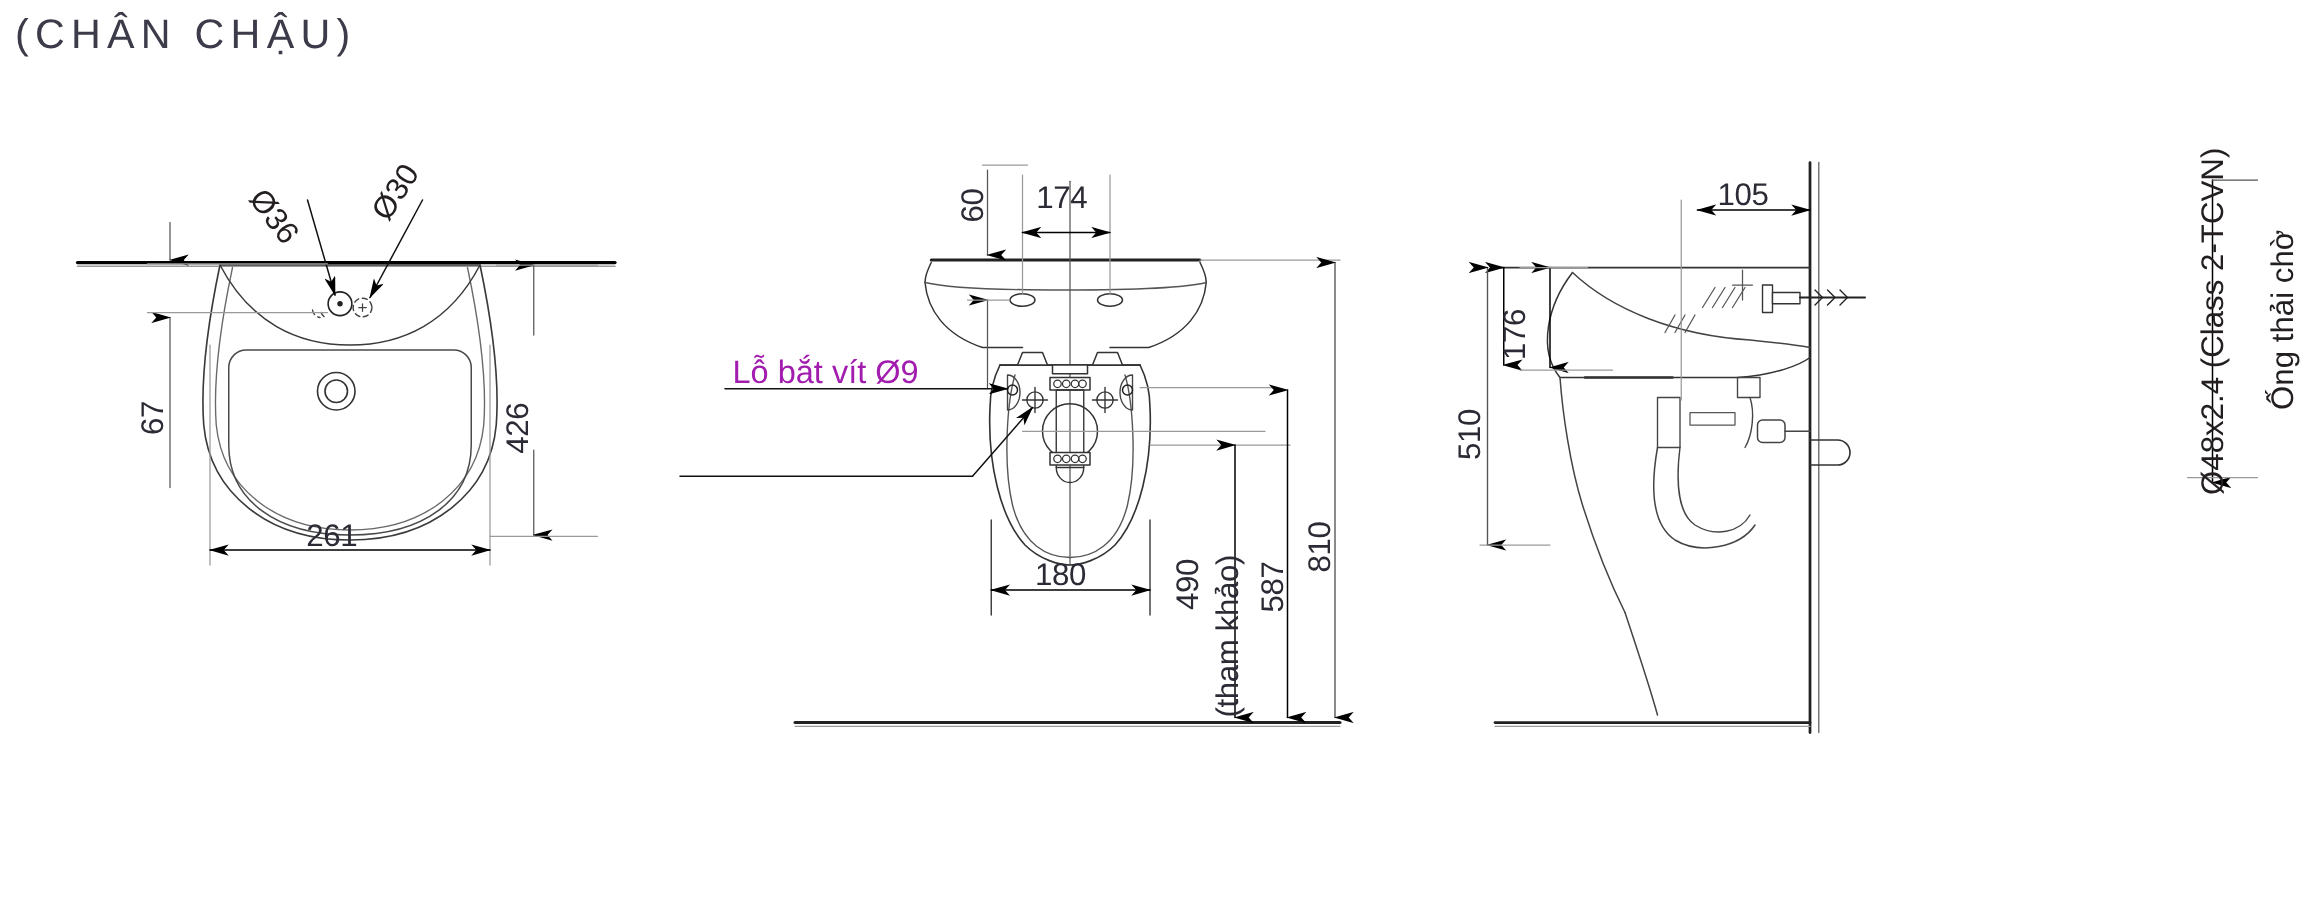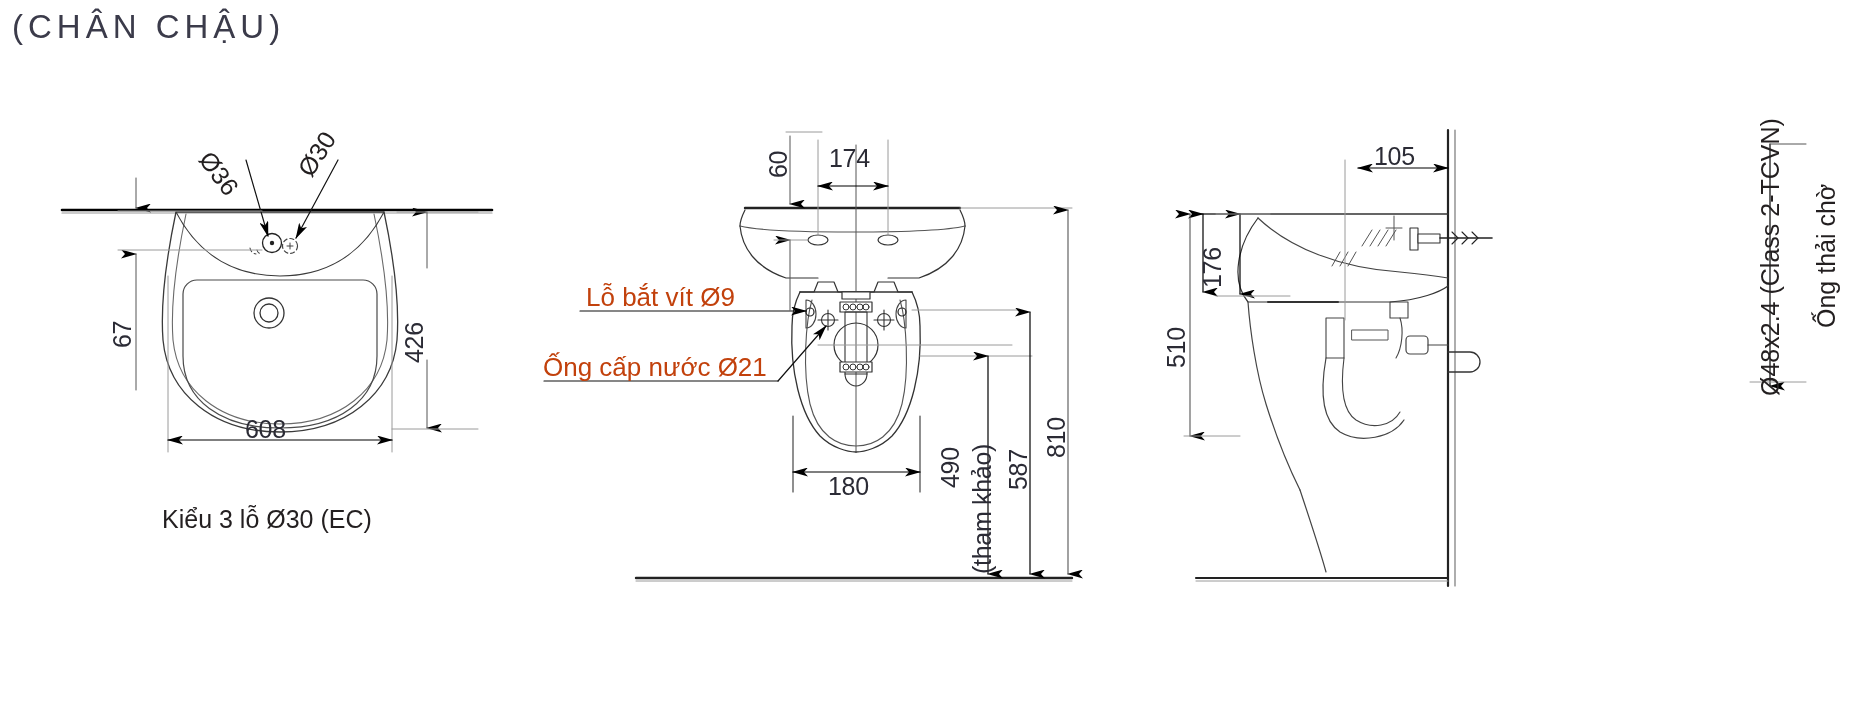--- a/index.html
+++ b/index.html
@@ -47,21 +47,21 @@
   .caption-text {
     position: absolute;
     font-size: 25px;
     color: #231f20;
     white-space: nowrap;
     font-family: "Liberation Sans", sans-serif;
   }
   .lead-text {
     position: absolute;
     font-size: 26px;
-    color: #c2410c;
+    color: #a21caf;
     white-space: nowrap;
     font-family: "Liberation Sans", sans-serif;
     text-align: right;
   }
   .rot-note {
     position: absolute;
     font-size: 25px;
     color: #231f20;
     white-space: nowrap;
     transform-origin: 0 0;
@@ -291,32 +291,30 @@
       <line x1="1750" y1="382" x2="1806" y2="382" stroke="#9a9a9a" stroke-width="1"></line>
 
       <path d="M1448,352 h22 a10,10 0 0 1 0,20 h-22" stroke="#333" stroke-width="1.3"></path>
     </g>
   </svg>
 
   <div class="diag-label" style="left:216px; top:146px; transform: rotate(53deg);">Ø36</div>
   <div class="diag-label" style="left:292px; top:166px; transform: rotate(-57deg);">Ø30</div>
   <div class="dim-text rot" style="left:108px; top:348px;">67</div>
   <div class="dim-text rot" style="left:400px; top:363px;">426</div>
-  <div class="dim-text" style="left:245px; top:415px;">608</div>
-  <div class="caption-text" style="left:162px; top:505px;">Kiểu 3 lỗ Ø30 (EC)</div>
+  <div class="dim-text" style="left:245px; top:415px;">261</div>
 
   <div class="dim-text rot" style="left:764px; top:178px;">60</div>
   <div class="dim-text" style="left:829px; top:144px;">174</div>
-  <div class="dim-text" style="left:828px; top:472px;text-align:center;">180</div>
+  <div class="dim-text" style="left:828px; top:446px;text-align:center;">180</div>
   <div class="dim-text rot" style="left:936px; top:488px;">490</div>
   <div class="dim-text rot" style="left:968px; top:574px;">(tham khảo)</div>
   <div class="dim-text rot" style="left:1004px; top:490px;">587</div>
   <div class="dim-text rot" style="left:1042px; top:458px;">810</div>
   <div class="lead-text" style="left:586px; top:282px;">Lỗ bắt vít Ø9</div>
-  <div class="lead-text" style="left:543px; top:352px;">Ống cấp nước Ø21</div>
 
   <div class="dim-text" style="left:1374px; top:142px;">105</div>
   <div class="dim-text rot" style="left:1198px; top:288px;">176</div>
   <div class="dim-text rot" style="left:1162px; top:368px;">510</div>
   <div class="rot-note" style="left:1756px; top:396px;">Ø48x2.4 (Class 2-TCVN)</div>
   <div class="rot-note" style="left:1812px; top:328px;">Ống thải chờ</div>
 
 </div>
 
 </body></html>

